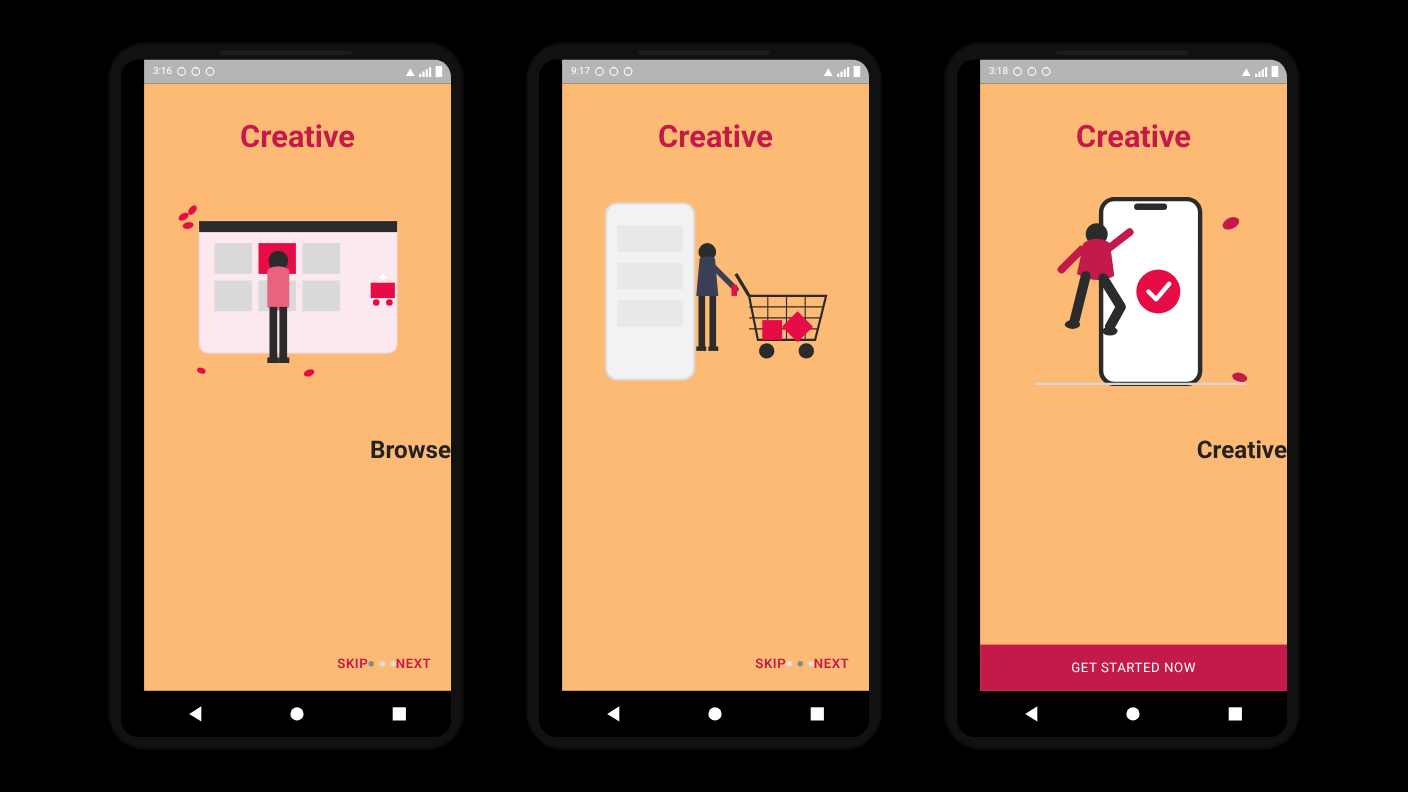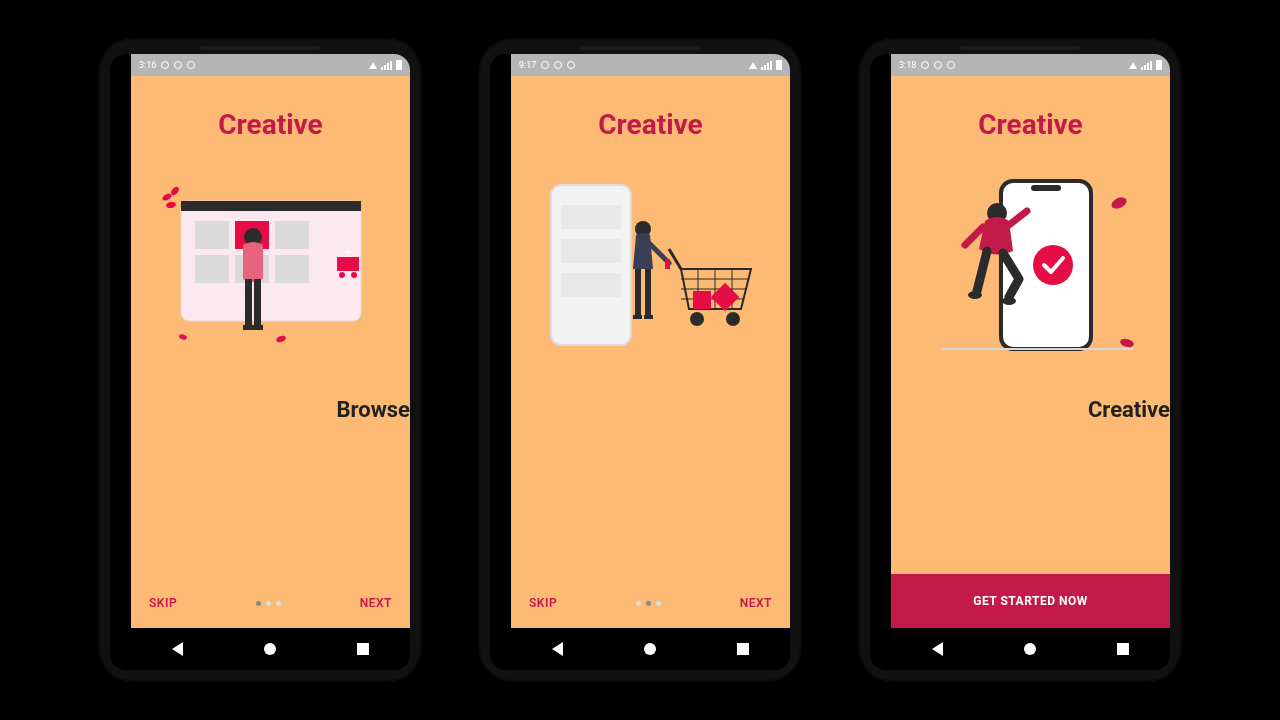--- a/index.html
+++ b/index.html
@@ -84,40 +84,41 @@
     font-size: 22px;
     font-weight: 700;
     color: #222;
     margin-top: 26px;
   }
   .bottom-bar {
     margin-top: auto;
     height: 50px;
     display:flex;
     align-items:center;
-    justify-content:space-between;
+    justify-content:flex-end;
     padding: 0 18px;
+    margin-left: 23px;
   }
   .text-btn {
     color: #c41a4a;
     font-size: 12px;
     font-weight: 600;
     letter-spacing: .5px;
     cursor: pointer;
   }
   .dots { display:flex; gap:5px; }
   .dots span { width:5px; height:5px; border-radius:50%; background:#ddd; }
   .dots span.active { background:#888; }
   .cta-bar {
     margin-top: auto;
-    height: 54px;
+    height: 42px;
     background: #c41a4a;
     color:#fff;
     font-size:12px;
-    font-weight:700;
+    font-weight:400;
     letter-spacing:.5px;
     display:flex; align-items:center; justify-content:center;
     cursor:pointer;
   }
   .nav-bar {
     height: 42px;
     background: #000;
     display:flex; align-items:center; justify-content:space-around;
   }
   .nav-back { width:0; height:0; border-top:7px solid transparent; border-bottom:7px solid transparent; border-right:11px solid #fff; }

